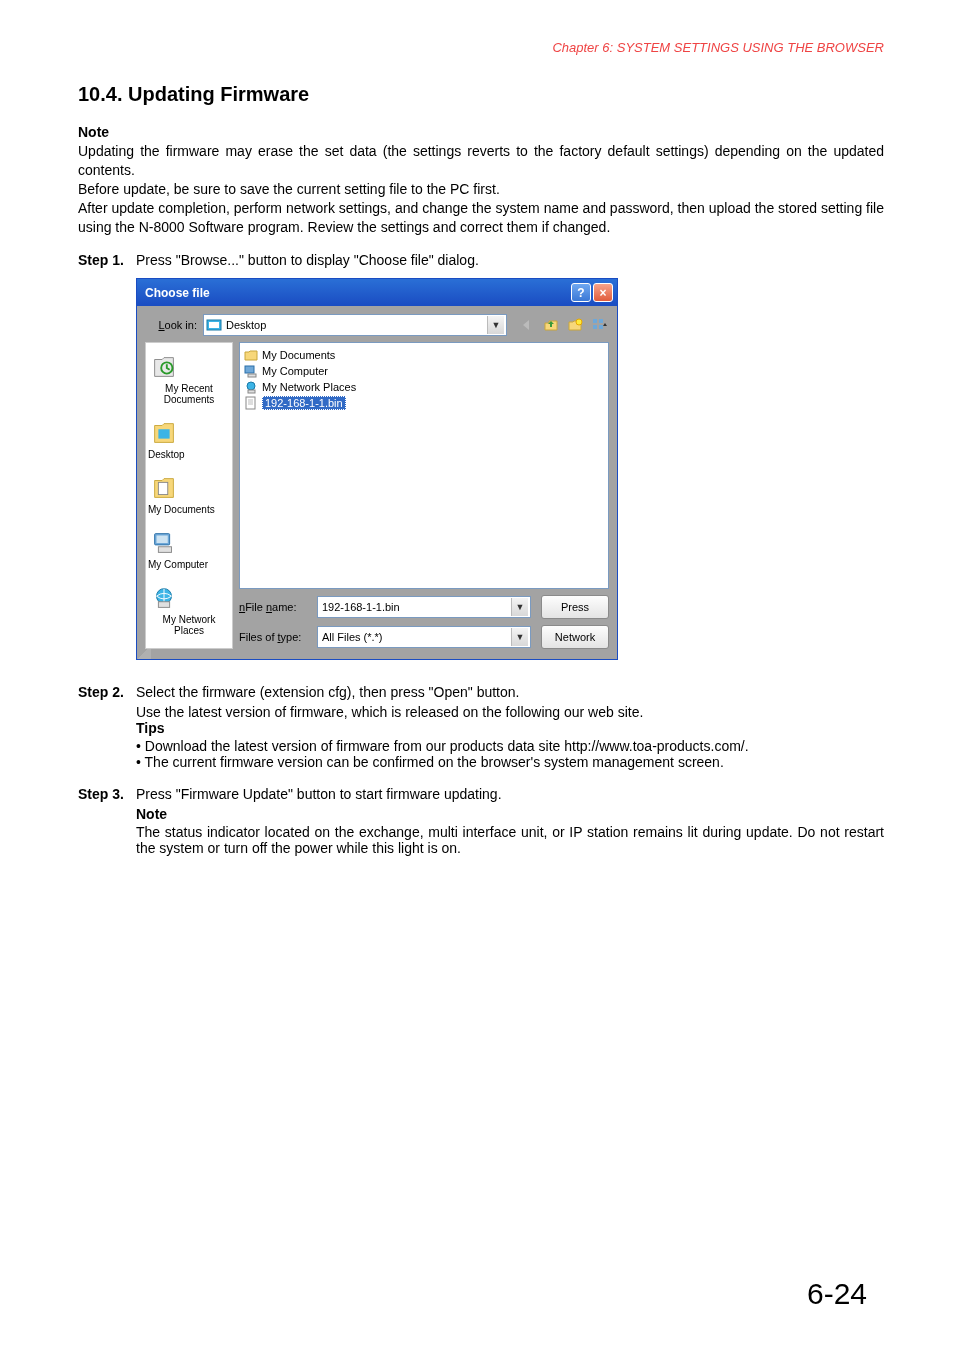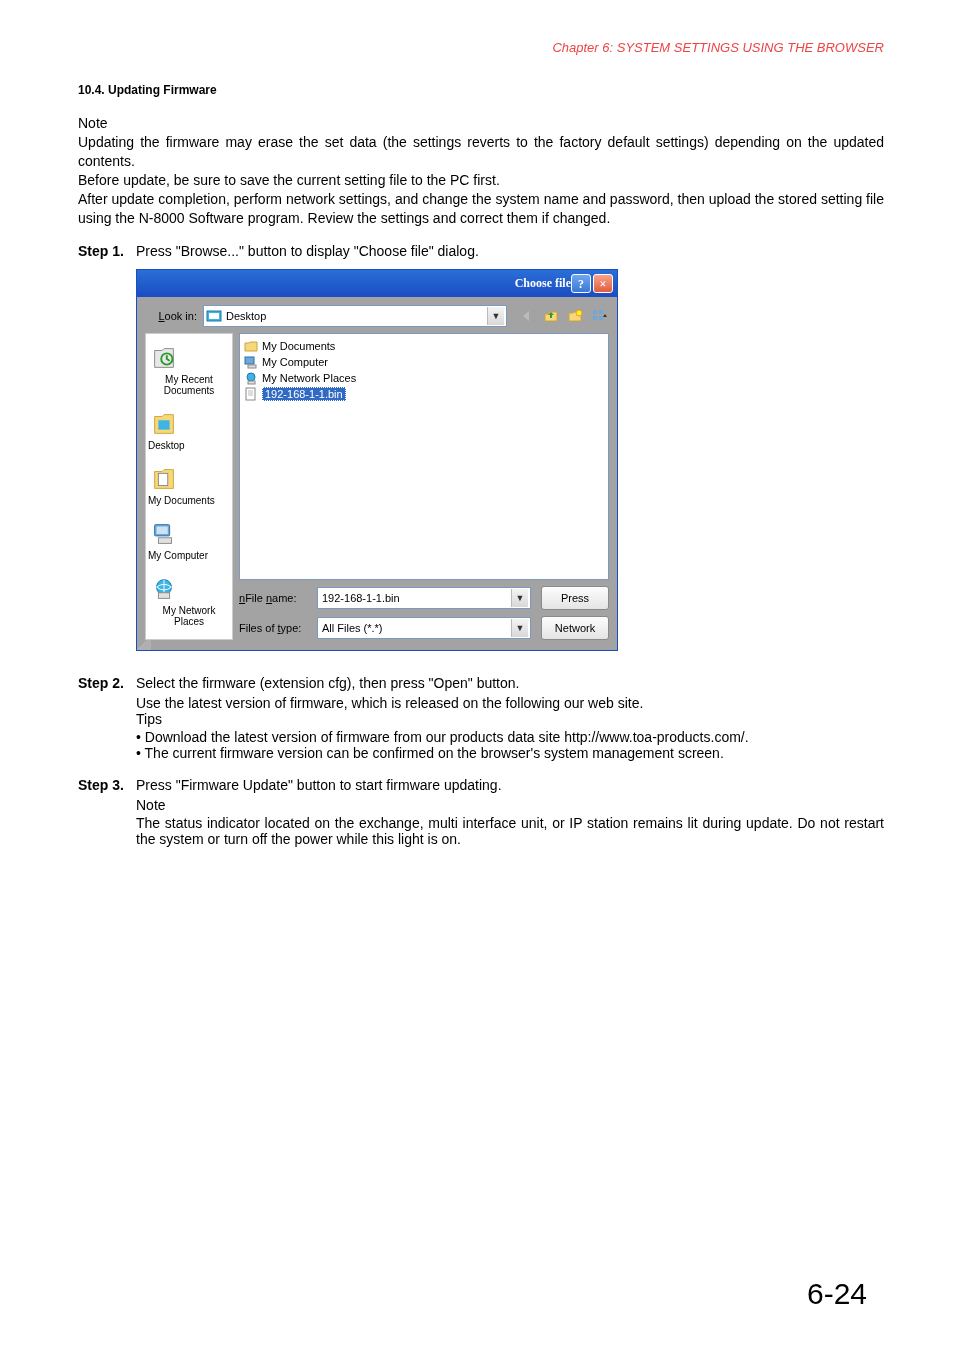--- a/index.html
+++ b/index.html
@@ -19,25 +19,25 @@
   }
   .chapter-header {
     text-align: right;
     color: #ef4444;
     font-style: italic;
     font-size: 13px;
     margin-bottom: 28px;
   }
   .section-title {
     font-weight: bold;
-    font-size: 12px;
+    font-size: 20px;
     margin-bottom: 18px;
   }
   .subheading {
-    font-weight: normal;
+    font-weight: bold;
     margin-bottom: 2px;
   }
   .body-text {
     text-align: justify;
     line-height: 1.35;
     margin-bottom: 16px;
   }
   .step-row {
     display: flex;
     margin-bottom: 4px;
@@ -58,25 +58,24 @@
     border: 1px solid #1a4cc2;
     font-family: Tahoma, Arial, sans-serif;
     font-size: 11px;
     background: #fff;
   }
   .titlebar {
     background: linear-gradient(to bottom, #2a6fd6, #1a4cc2);
     color: #fff;
     display: flex;
     align-items: center;
-    justify-content: flex-end;
+    justify-content: space-between;
     padding: 4px 4px 4px 8px;
     font-weight: bold;
     font-size: 12px;
-    font-family: Liberation Serif, serif;
   }
   .title-buttons { display: flex; gap: 2px; }
   .title-btn {
     width: 18px; height: 17px;
     background: linear-gradient(to bottom, #f7a38a, #e15c3c);
     border: 1px solid #fff;
     border-radius: 3px;
     color: #fff;
     display: flex; align-items: center; justify-content: center;
     font-weight: bold;

